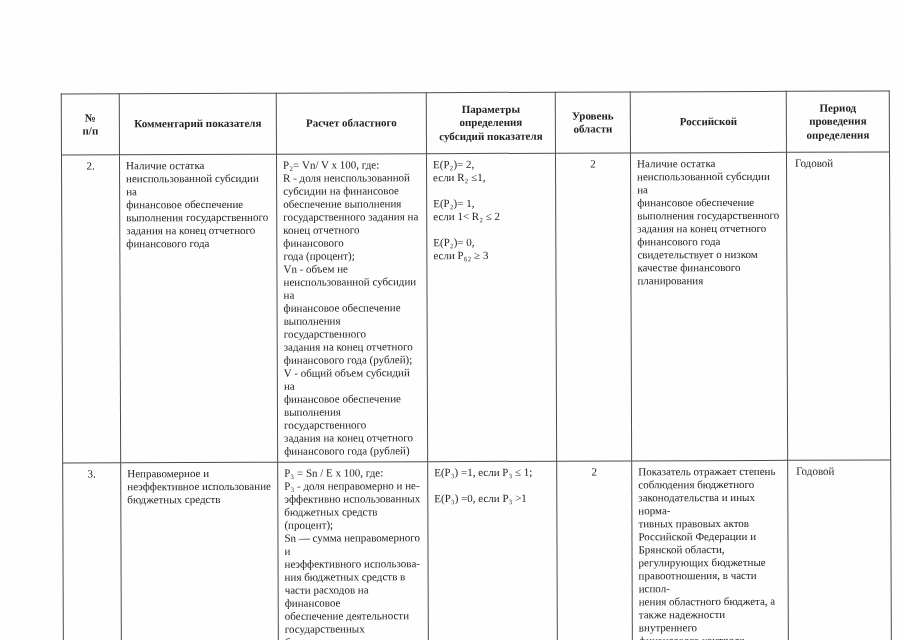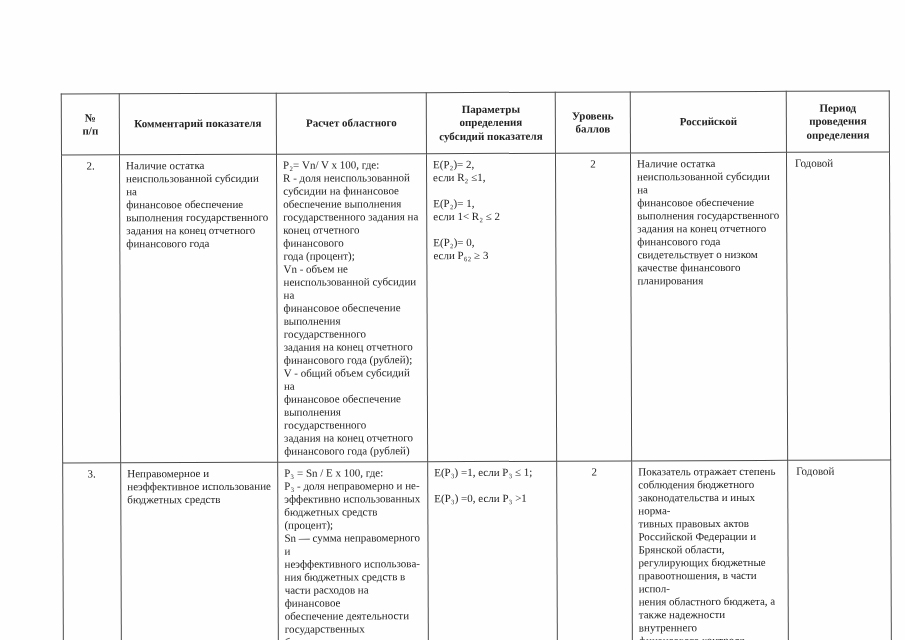--- a/index.html
+++ b/index.html
@@ -48,21 +48,21 @@
     </colgroup>
     <thead>
       <tr>
         <th>№
 п/п</th>
         <th>Комментарий показателя</th>
         <th>Расчет областного</th>
         <th>Параметры определения
 субсидий показателя</th>
         <th>Уровень
-баллов</th>
+области</th>
         <th>Российской</th>
         <th>Период
 проведения
 определения</th>
       </tr>
     </thead>
     <tbody>
       <tr class="row-a">
         <td class="c-num">2.</td>
         <td>Наличие остатка

